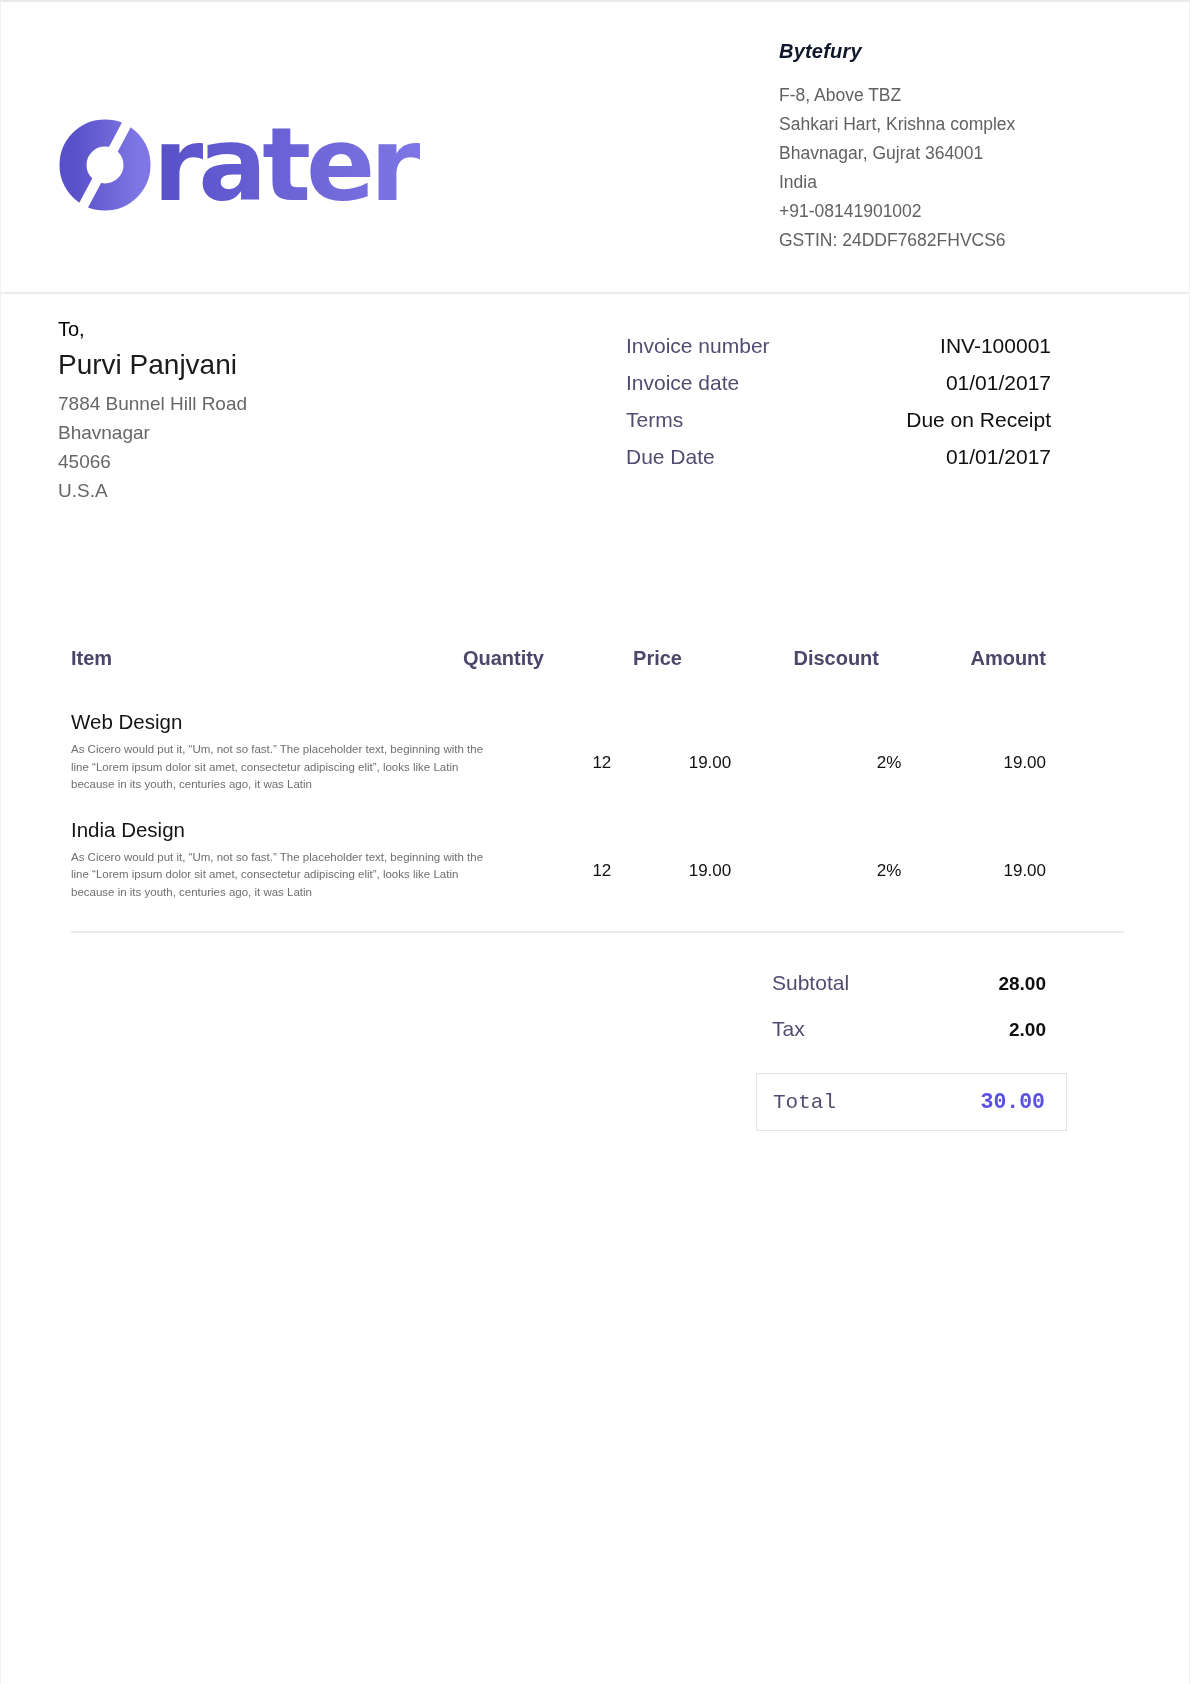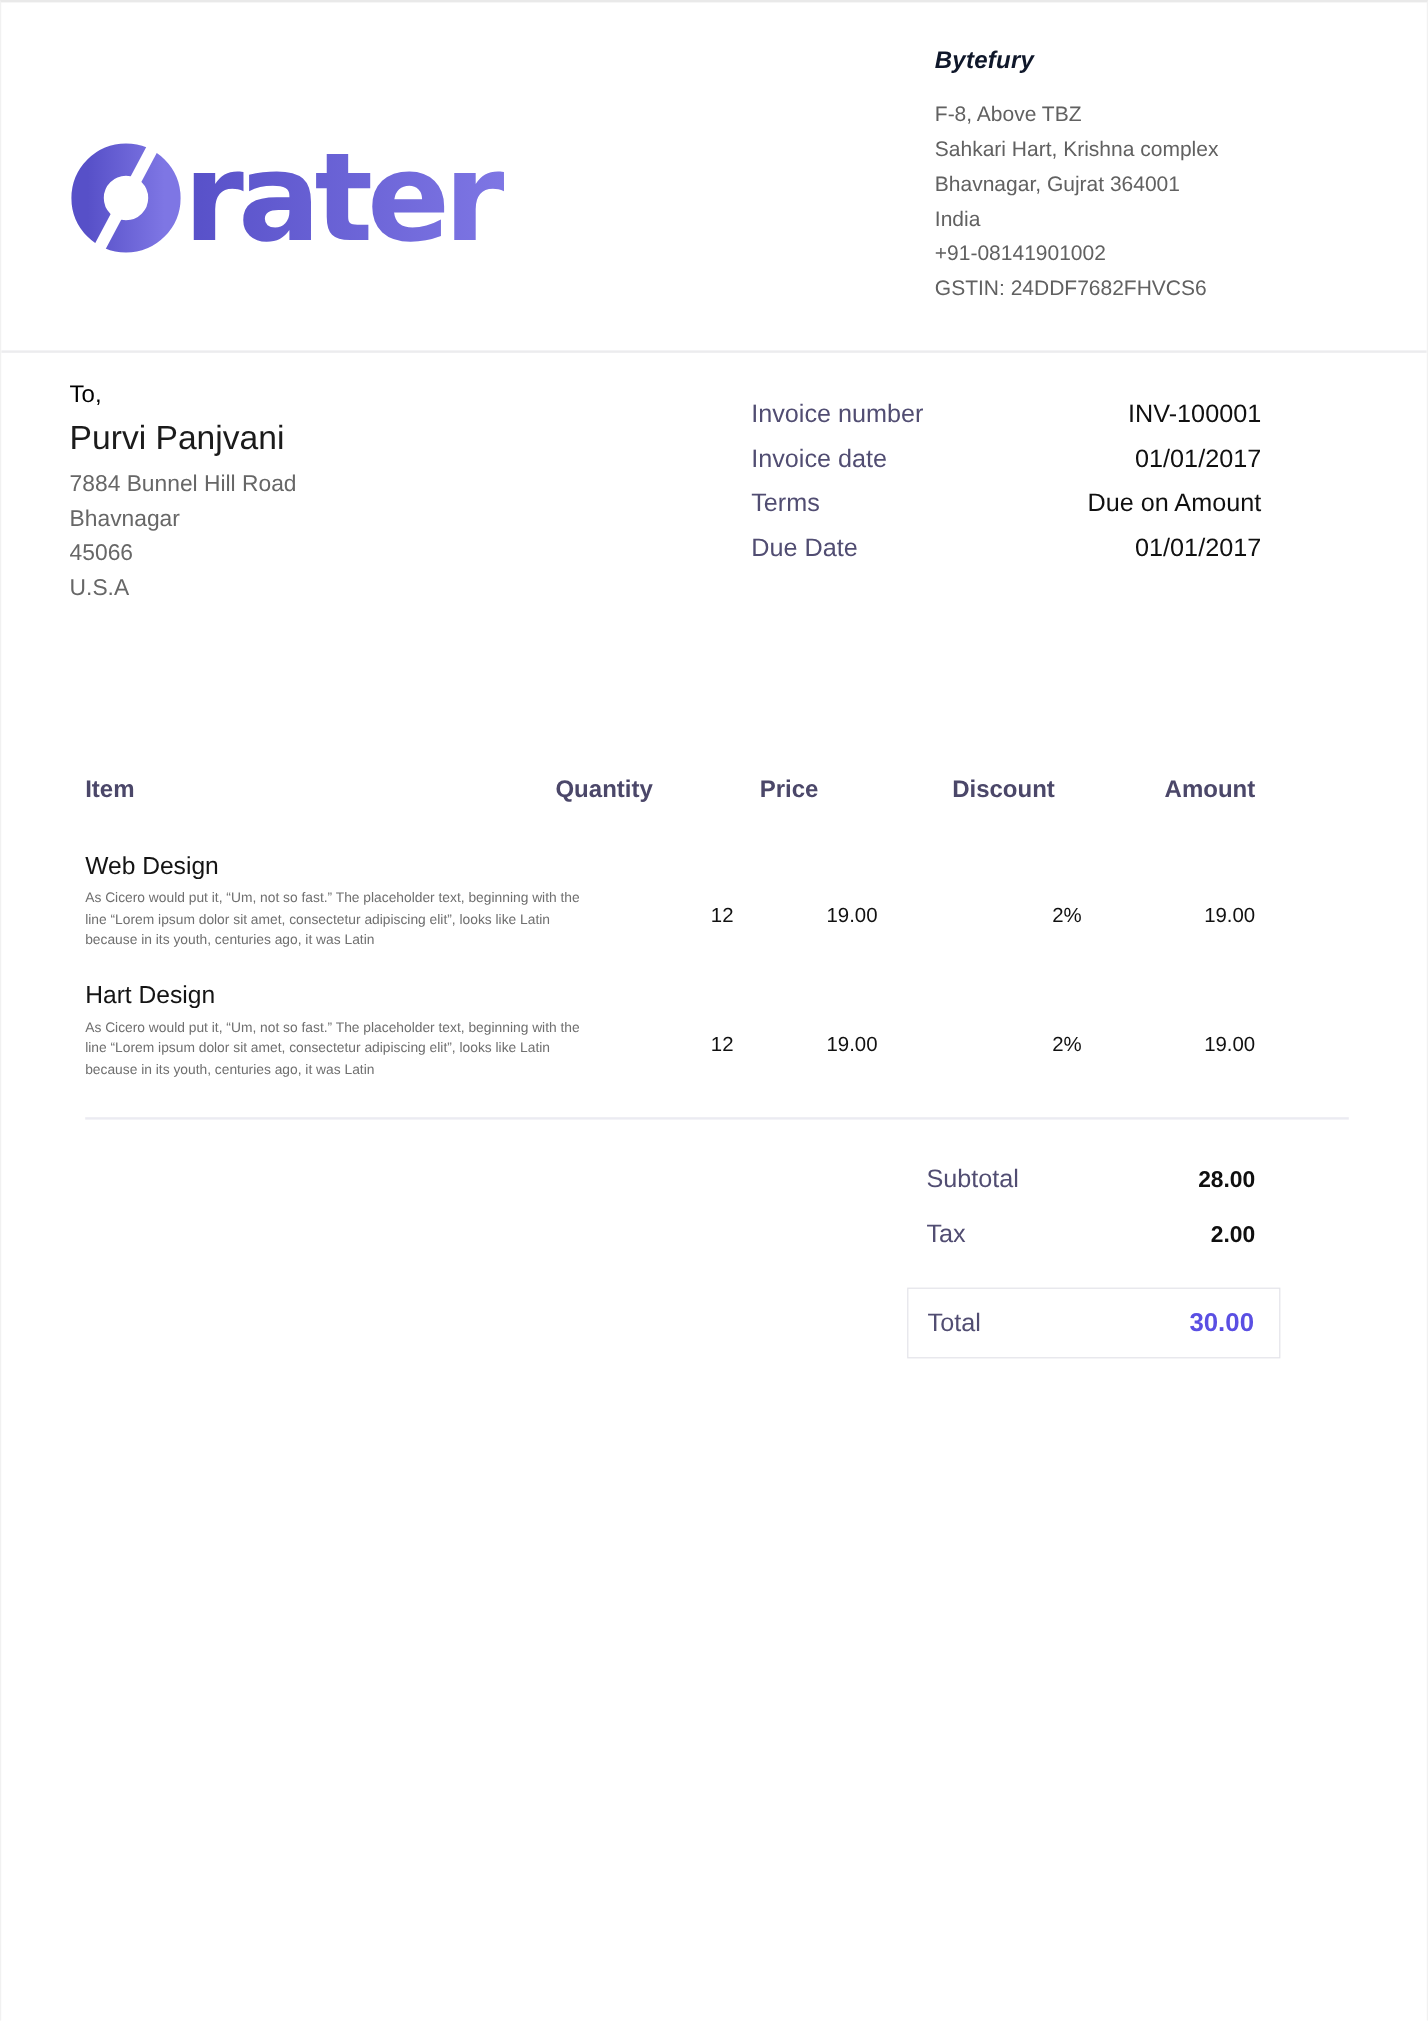--- a/index.html
+++ b/index.html
@@ -65,21 +65,21 @@
   .tot-row {
     display: flex; justify-content: space-between; align-items: baseline;
     padding: 0 21px 0 16px; margin-bottom: 22px;
   }
   .tot-label { font-size: 21px; color: #514d72; }
   .tot-value { font-size: 19px; font-weight: bold; color: #0f0f0f; }
   .total-box {
     border: 1px solid #e3e3e9;
     margin-top: 32px;
     padding: 16px 21px 16px 16px;
-    display: flex; justify-content: space-between; align-items: baseline;
+    display: flex; justify-content: space-between; align-items: baseline; font-family: Liberation Mono, monospace;
   }
   .total-box .tot-value { font-size: 21.5px; color: #5a4fe3; }
 </style>
 </head>
 <body>
 
 <div class="page">
 
   <header class="header">
     <div class="logo-wrap">
@@ -125,21 +125,21 @@
       <div class="meta-row">
         <span class="meta-label">Invoice number</span>
         <span class="meta-value">INV-100001</span>
       </div>
       <div class="meta-row">
         <span class="meta-label">Invoice date</span>
         <span class="meta-value">01/01/2017</span>
       </div>
       <div class="meta-row">
         <span class="meta-label">Terms</span>
-        <span class="meta-value">Due on Amount</span>
+        <span class="meta-value">Due on Receipt</span>
       </div>
       <div class="meta-row">
         <span class="meta-label">Due Date</span>
         <span class="meta-value">01/01/2017</span>
       </div>
     </div>
   </section>
 
   <section class="items">
     <div class="trow thead">
@@ -156,21 +156,21 @@
         <div class="item-desc">As Cicero would put it, “Um, not so fast.” The placeholder text, beginning with the line “Lorem ipsum dolor sit amet, consectetur adipiscing elit”, looks like Latin because in its youth, centuries ago, it was Latin</div>
       </div>
       <div class="c-qty num-cell">12</div>
       <div class="c-price num-cell">19.00</div>
       <div class="c-disc num-cell">2%</div>
       <div class="c-amt num-cell">19.00</div>
     </div>
 
     <div class="trow item-row">
       <div class="c-item">
-        <div class="item-title">Hart Design</div>
+        <div class="item-title">India Design</div>
         <div class="item-desc">As Cicero would put it, “Um, not so fast.” The placeholder text, beginning with the line “Lorem ipsum dolor sit amet, consectetur adipiscing elit”, looks like Latin because in its youth, centuries ago, it was Latin</div>
       </div>
       <div class="c-qty num-cell">12</div>
       <div class="c-price num-cell">19.00</div>
       <div class="c-disc num-cell">2%</div>
       <div class="c-amt num-cell">19.00</div>
     </div>
 
     <div class="divider"></div>
   </section>

